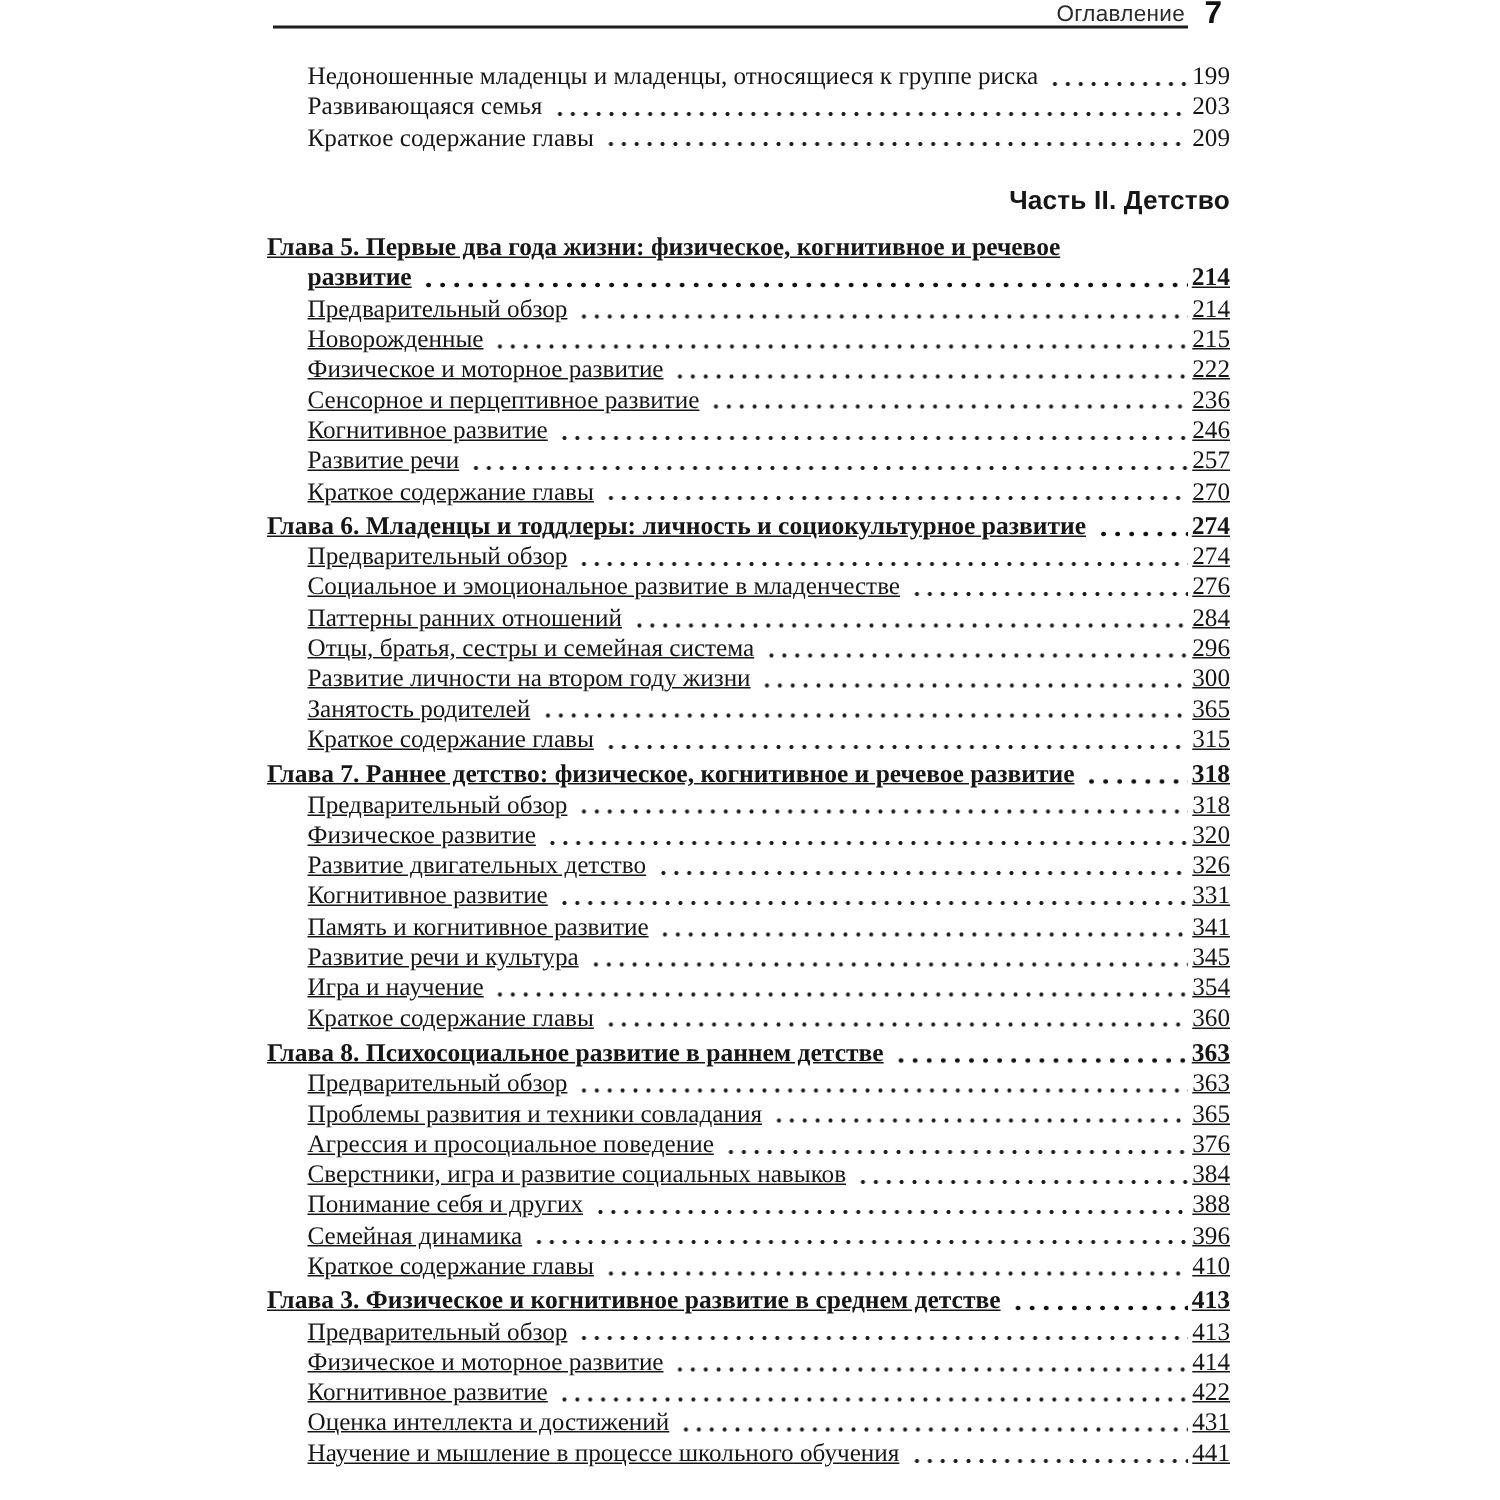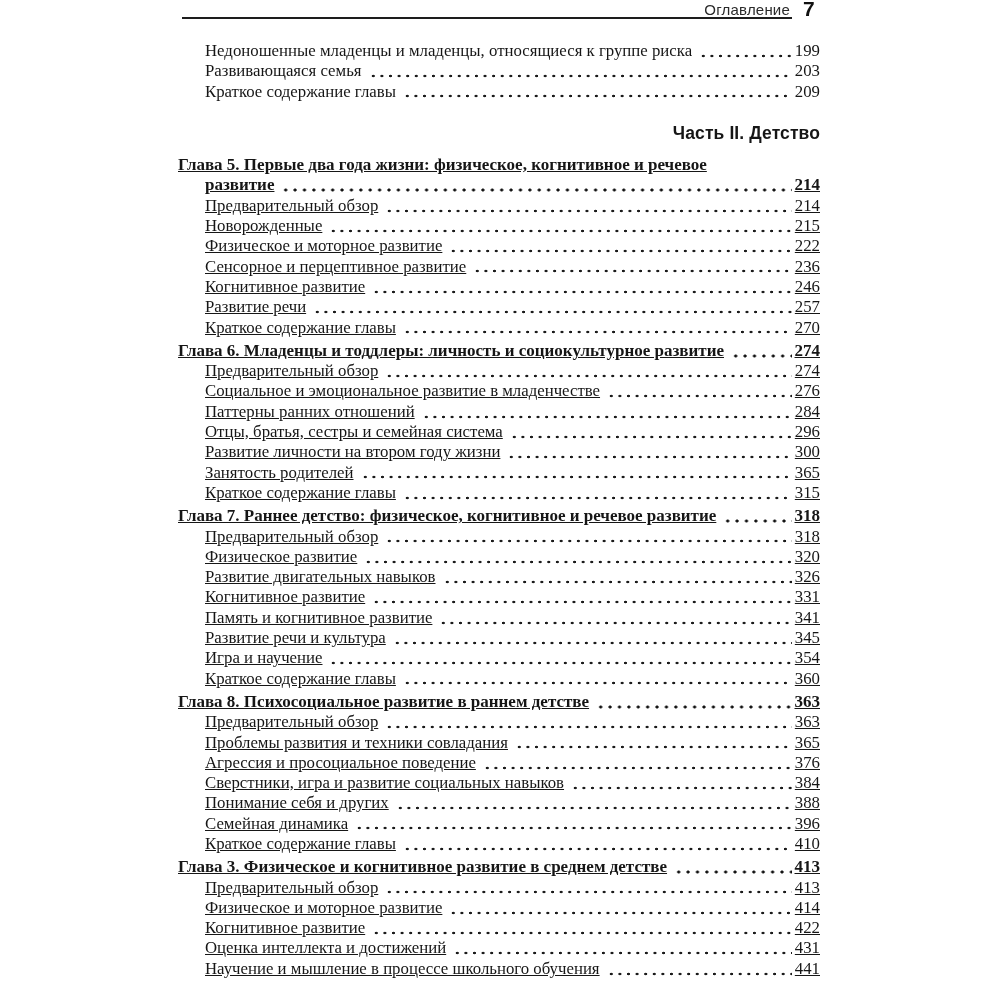--- a/index.html
+++ b/index.html
@@ -201,21 +201,21 @@
           <span class="t">Предварительный обзор</span>
           <span class="dots"></span>
           <span class="pg">318</span>
         </div>
         <div class="row sub">
           <span class="t">Физическое развитие</span>
           <span class="dots"></span>
           <span class="pg">320</span>
         </div>
         <div class="row sub">
-          <span class="t">Развитие двигательных навыков</span>
+          <span class="t">Развитие двигательных детство</span>
           <span class="dots"></span>
           <span class="pg">326</span>
         </div>
         <div class="row sub">
           <span class="t">Когнитивное развитие</span>
           <span class="dots"></span>
           <span class="pg">331</span>
         </div>
         <div class="row sub">
           <span class="t">Память и когнитивное развитие</span>

